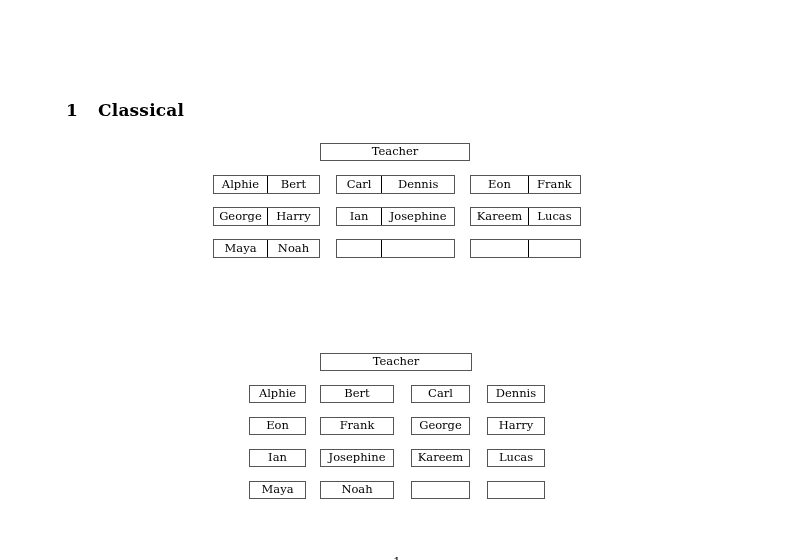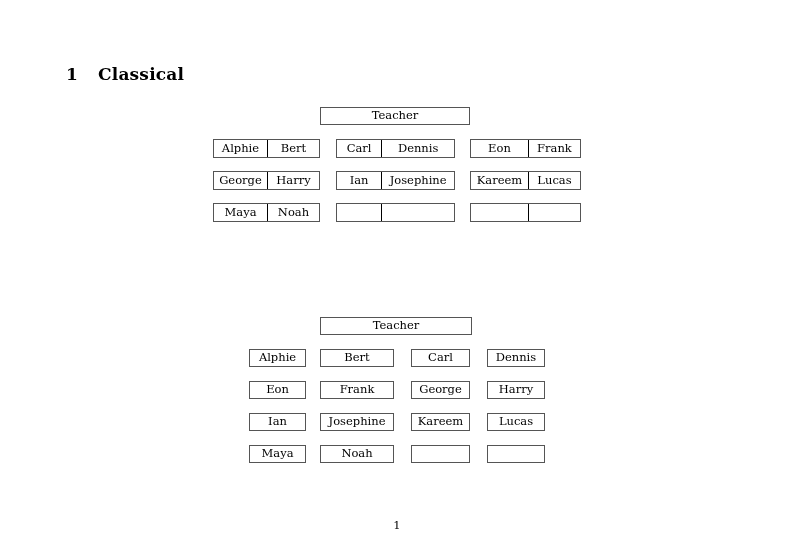--- a/index.html
+++ b/index.html
@@ -11,20 +11,21 @@
     height: 560px;
     background: #ffffff;
     font-family: "DejaVu Serif", "Liberation Serif", serif;
     color: #000000;
     position: relative;
     overflow: hidden;
   }
   .page {
     position: absolute;
     inset: 0;
+    margin-top: 36px;
   }
 
   
   .section-heading {
     position: absolute;
     font-size: 17px;
     font-weight: bold;
     letter-spacing: 0.2px;
     white-space: nowrap;
   }

